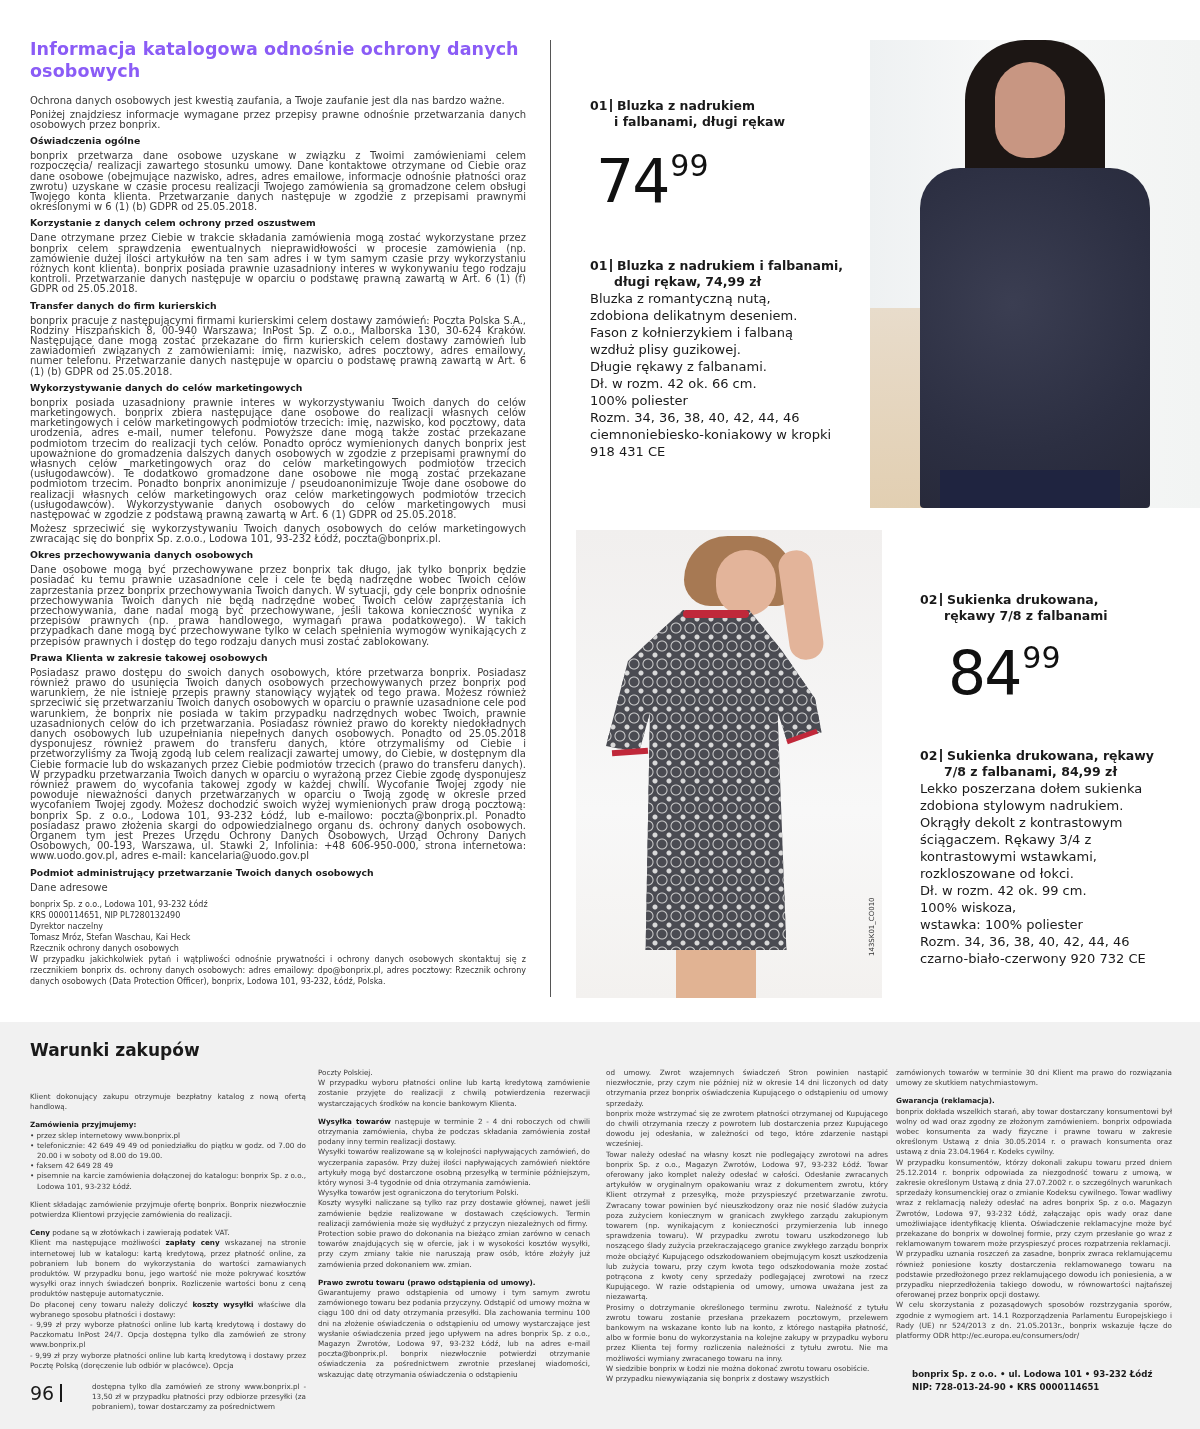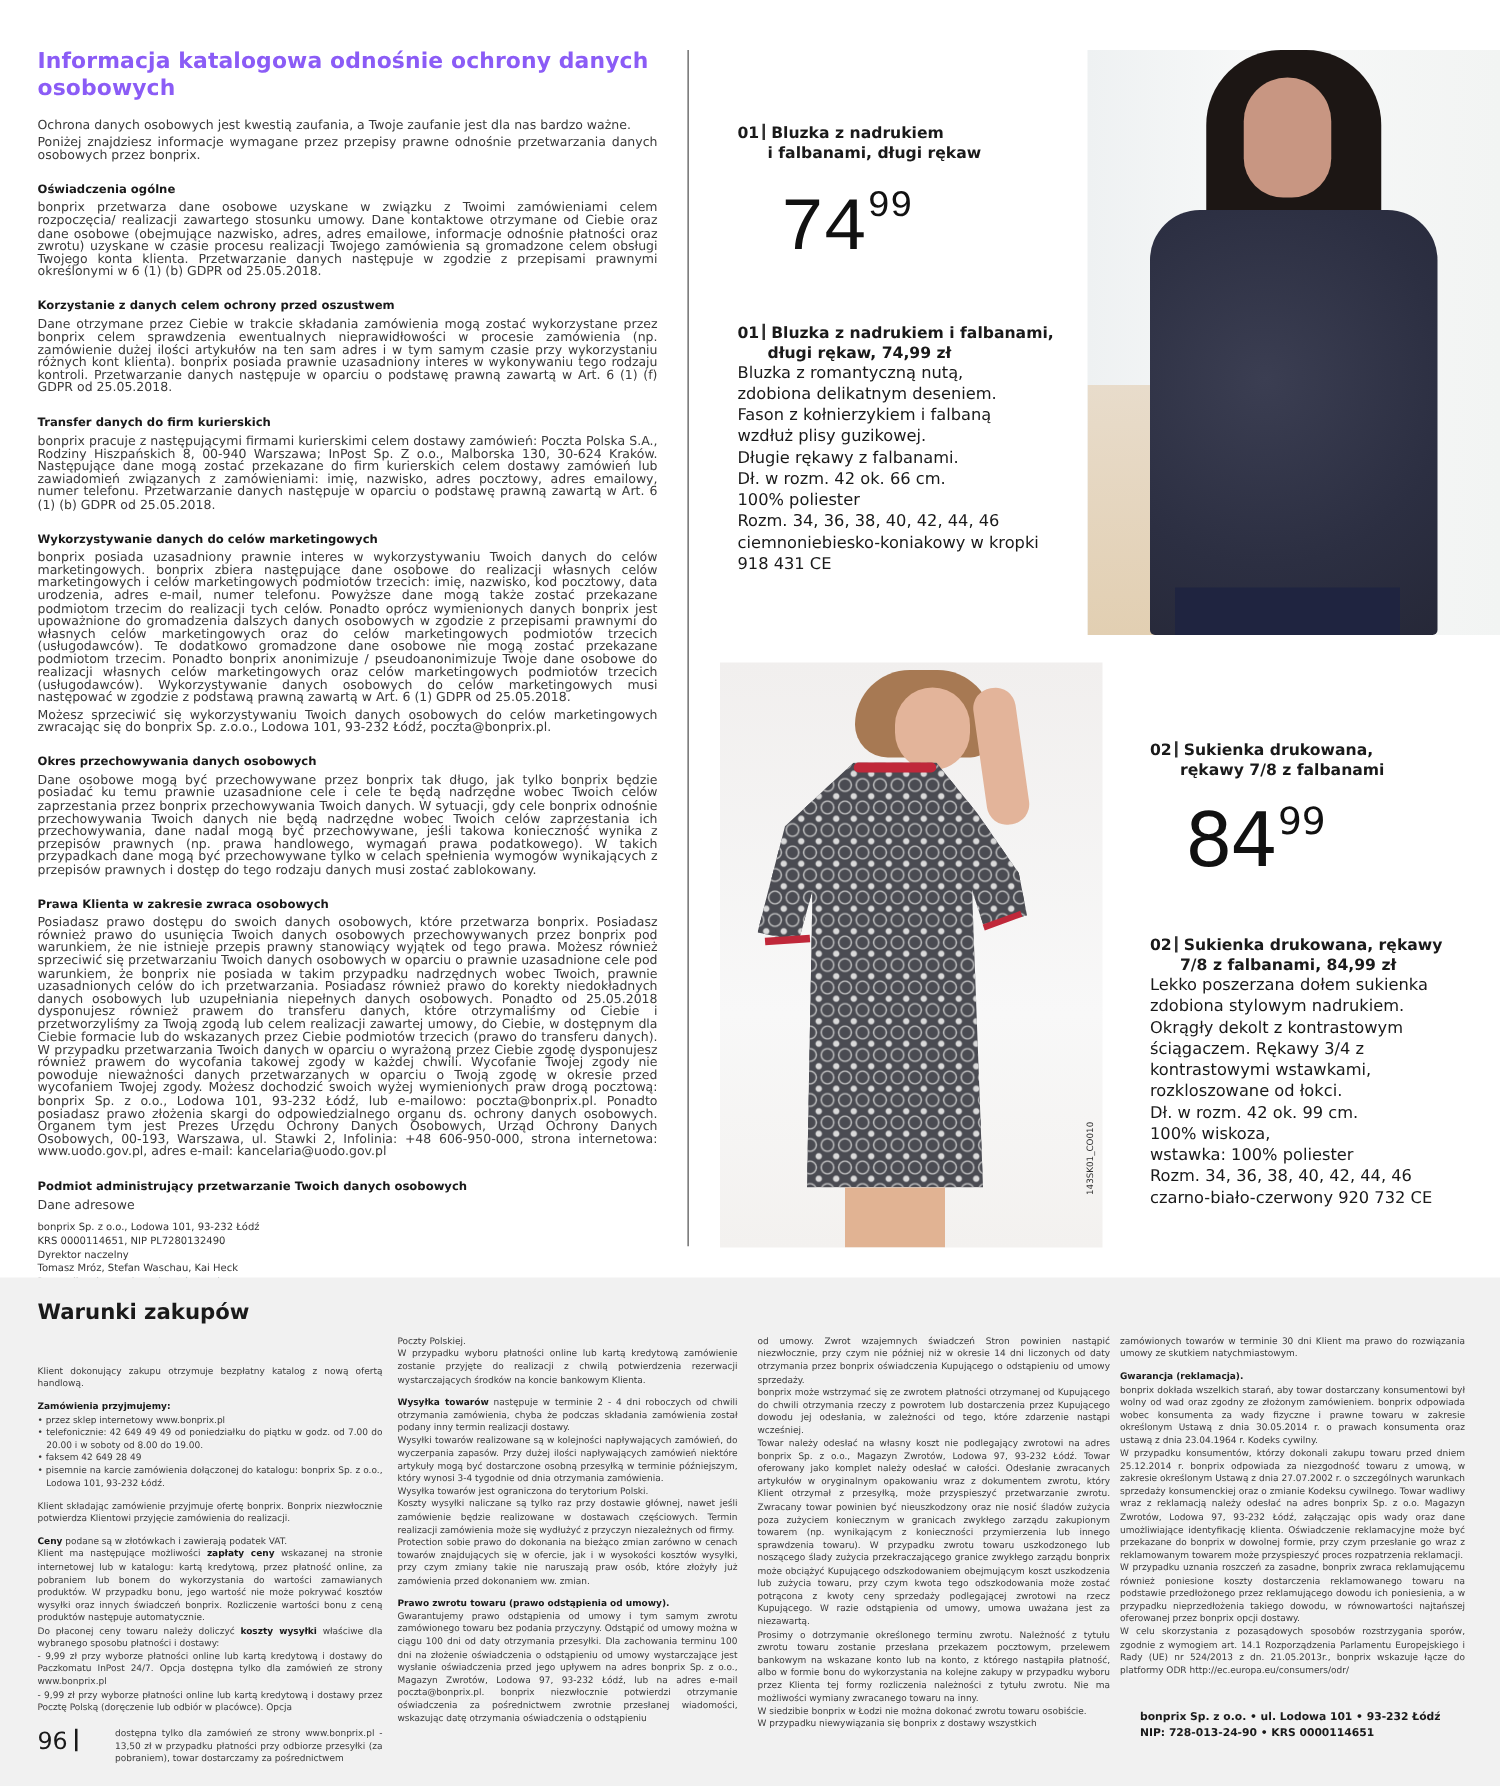--- a/index.html
+++ b/index.html
@@ -6,39 +6,39 @@
   html, body { width: 1200px; height: 1429px; background: #ffffff; overflow: hidden; }
   body { font-family: "DejaVu Sans", sans-serif; color: #222; position: relative; }
 
   .top { position: absolute; left: 0; top: 0; width: 1200px; height: 1022px; background: #fff; }
   .bottom { position: absolute; left: 0; top: 1022px; width: 1200px; height: 407px; background: #f1f1f1; }
 
   
   .privacy { position: absolute; left: 30px; top: 38px; width: 496px; }
   .privacy h1 { font-size: 17.5px; line-height: 22px; font-weight: bold; color: #8b5cf6; letter-spacing: 0.1px; margin-bottom: 14px; }
   .privacy p { font-size: 10px; line-height: 10.2px; color: #3a3a3a; text-align: justify; margin-bottom: 3.5px; }
-  .privacy h2 { font-size: 9.3px; line-height: 12px; font-weight: bold; color: #1a1a1a; margin: 16px 0 4px; }
+  .privacy h2 { font-size: 9.3px; line-height: 12px; font-weight: bold; color: #1a1a1a; margin: 5px 0 4px; }
   .privacy .addr { font-size: 8px; line-height: 11px; color: #333; margin-top: 6px; }
   .privacy .addr div { white-space: nowrap; }
   .privacy .contact { font-size: 8px; line-height: 11px; color: #333; text-align: justify; }
 
   .vdivider { position: absolute; left: 550px; top: 40px; width: 1px; height: 957px; background: #555; }
 
   
   .code { font-weight: bold; }
   .bar { display: inline-block; width: 1.5px; height: 13px; background: #333; margin: 0 5px 0 3px; vertical-align: -2px; }
   .p-head { font-size: 12.5px; line-height: 16px; font-weight: bold; color: #1a1a1a; }
   .p-head .indent { padding-left: 24px; display: block; }
   .price { font-size: 60px; line-height: 60px; color: #111; font-weight: normal; letter-spacing: -2px; }
   .price sup { font-size: 30px; vertical-align: 26px; letter-spacing: 0; margin-left: 2px; }
   .desc { font-size: 13px; line-height: 17px; color: #1a1a1a; }
   .desc div { white-space: nowrap; }
 
   .p1-short { position: absolute; left: 590px; top: 98px; }
-  .p1-price { position: absolute; left: 624px; top: 136px; font-family: Liberation Mono, monospace; }
+  .p1-price { position: absolute; left: 596px; top: 136px; }
   .p1-long { position: absolute; left: 590px; top: 258px; }
   .p1-long .desc { margin-top: 0; }
 
   .p2-short { position: absolute; left: 920px; top: 592px; }
   .p2-price { position: absolute; left: 948px; top: 628px; }
   .p2-long { position: absolute; left: 920px; top: 748px; }
 
   
   .photo1 { position: absolute; left: 870px; top: 40px; width: 330px; height: 468px; background: linear-gradient(90deg, #eef1f2 0%, #f7f8f8 40%, #f2f4f3 100%); overflow: hidden; }
   .photo1 .sand { position: absolute; left: 0; bottom: 0; width: 70px; height: 200px; background: linear-gradient(180deg, #e8dccb, #e2cfb2); }
@@ -102,21 +102,21 @@
     <h2>Transfer danych do firm kurierskich</h2>
     <p>bonprix pracuje z następującymi firmami kurierskimi celem dostawy zamówień: Poczta Polska S.A., Rodziny Hiszpańskich 8, 00-940 Warszawa; InPost Sp. Z o.o., Malborska 130, 30-624 Kraków. Następujące dane mogą zostać przekazane do firm kurierskich celem dostawy zamówień lub zawiadomień związanych z zamówieniami: imię, nazwisko,  adres pocztowy, adres emailowy, numer telefonu. Przetwarzanie danych następuje w oparciu o podstawę prawną zawartą w Art. 6 (1) (b) GDPR od 25.05.2018.</p>
 
     <h2>Wykorzystywanie danych do celów marketingowych</h2>
     <p>bonprix posiada uzasadniony prawnie interes w wykorzystywaniu Twoich danych do celów marketingowych. bonprix zbiera następujące dane osobowe do realizacji własnych celów marketingowych i celów marketingowych podmiotów trzecich: imię, nazwisko, kod pocztowy, data urodzenia, adres e-mail, numer telefonu. Powyższe dane mogą także zostać przekazane podmiotom trzecim do realizacji tych celów. Ponadto oprócz wymienionych danych bonprix jest upoważnione do gromadzenia dalszych danych osobowych w zgodzie z przepisami prawnymi do własnych celów marketingowych oraz do celów marketingowych podmiotów trzecich (usługodawców). Te dodatkowo gromadzone dane osobowe nie mogą zostać przekazane podmiotom trzecim. Ponadto bonprix anonimizuje / pseudoanonimizuje  Twoje dane osobowe do realizacji własnych celów marketingowych oraz celów marketingowych podmiotów trzecich (usługodawców). Wykorzystywanie danych osobowych do celów marketingowych musi następować w zgodzie z podstawą prawną zawartą w Art. 6 (1) GDPR od 25.05.2018.</p>
     <p>Możesz sprzeciwić się wykorzystywaniu Twoich danych osobowych do celów marketingowych zwracając się do bonprix Sp. z.o.o., Lodowa 101, 93-232 Łódź, poczta@bonprix.pl.</p>
 
     <h2>Okres przechowywania danych osobowych</h2>
     <p>Dane osobowe mogą być przechowywane przez bonprix tak długo, jak tylko bonprix będzie posiadać ku temu prawnie uzasadnione cele i cele te będą nadrzędne wobec Twoich celów zaprzestania przez bonprix przechowywania Twoich danych. W sytuacji, gdy cele bonprix odnośnie przechowywania Twoich danych nie będą nadrzędne wobec Twoich celów zaprzestania ich przechowywania, dane  nadal mogą być przechowywane, jeśli takowa konieczność wynika z przepisów prawnych (np. prawa handlowego, wymagań prawa podatkowego). W takich przypadkach dane mogą być przechowywane tylko w celach spełnienia wymogów wynikających z przepisów prawnych i dostęp do tego rodzaju danych musi zostać zablokowany.</p>
 
-    <h2>Prawa Klienta w zakresie zwraca osobowych</h2>
+    <h2>Prawa Klienta w zakresie takowej osobowych</h2>
     <p>Posiadasz prawo dostępu do swoich danych osobowych, które przetwarza bonprix. Posiadasz również prawo do usunięcia Twoich danych osobowych przechowywanych przez bonprix pod warunkiem, że nie istnieje przepis prawny stanowiący wyjątek od tego prawa.  Możesz również sprzeciwić się przetwarzaniu Twoich danych osobowych w oparciu o prawnie uzasadnione cele pod warunkiem, że bonprix nie posiada w takim przypadku nadrzędnych wobec Twoich, prawnie uzasadnionych celów do ich przetwarzania. Posiadasz również prawo do korekty  niedokładnych danych osobowych lub uzupełniania niepełnych danych osobowych.  Ponadto od 25.05.2018 dysponujesz również prawem do transferu danych, które otrzymaliśmy od Ciebie i przetworzyliśmy za Twoją zgodą lub celem realizacji zawartej umowy, do Ciebie, w dostępnym dla Ciebie formacie lub  do wskazanych przez Ciebie podmiotów trzecich (prawo do transferu danych). W przypadku przetwarzania Twoich danych w oparciu o  wyrażoną przez Ciebie zgodę dysponujesz również prawem do wycofania takowej zgody w każdej chwili. Wycofanie Twojej zgody nie powoduje nieważności danych przetwarzanych w oparciu o Twoją zgodę w okresie przed wycofaniem Twojej zgody. Możesz dochodzić swoich wyżej wymienionych praw drogą pocztową:  bonprix Sp. z o.o., Lodowa 101, 93-232 Łódź, lub e-mailowo:  poczta@bonprix.pl. Ponadto posiadasz prawo złożenia skargi do odpowiedzialnego organu ds. ochrony danych osobowych. Organem tym jest Prezes Urzędu Ochrony Danych Osobowych, Urząd Ochrony Danych Osobowych, 00-193, Warszawa, ul. Stawki 2, Infolinia: +48 606-950-000, strona internetowa: www.uodo.gov.pl, adres e-mail: kancelaria@uodo.gov.pl</p>
 
     <h2>Podmiot administrujący przetwarzanie Twoich danych osobowych</h2>
     <p>Dane adresowe</p>
 
     <div class="addr">
       <div>bonprix Sp. z o.o., Lodowa 101, 93-232 Łódź</div>
       <div>KRS 0000114651, NIP PL7280132490</div>
       <div>Dyrektor naczelny</div>
       <div>Tomasz Mróz, Stefan Waschau, Kai Heck</div>

